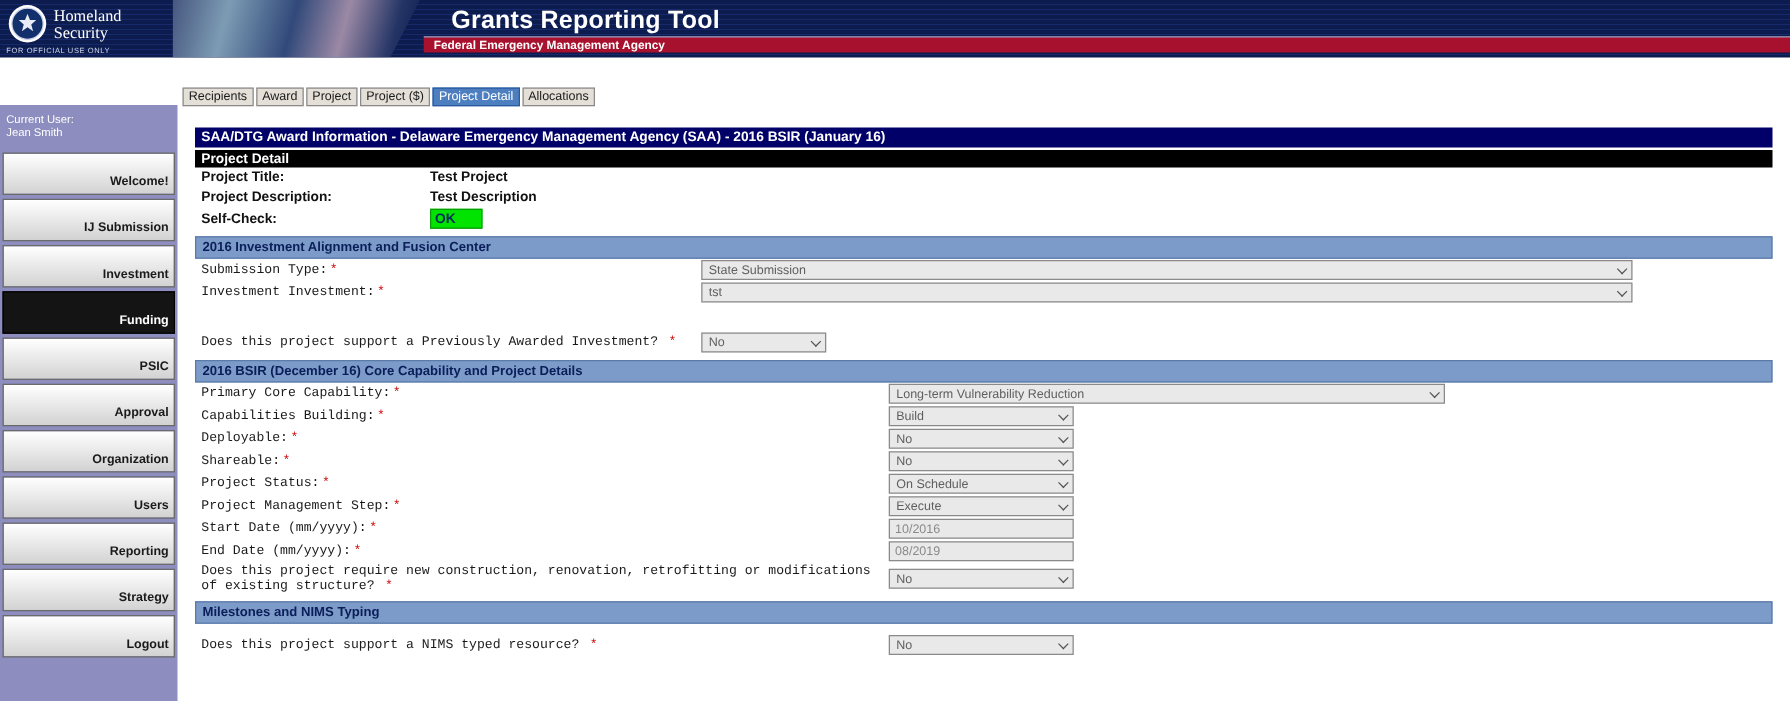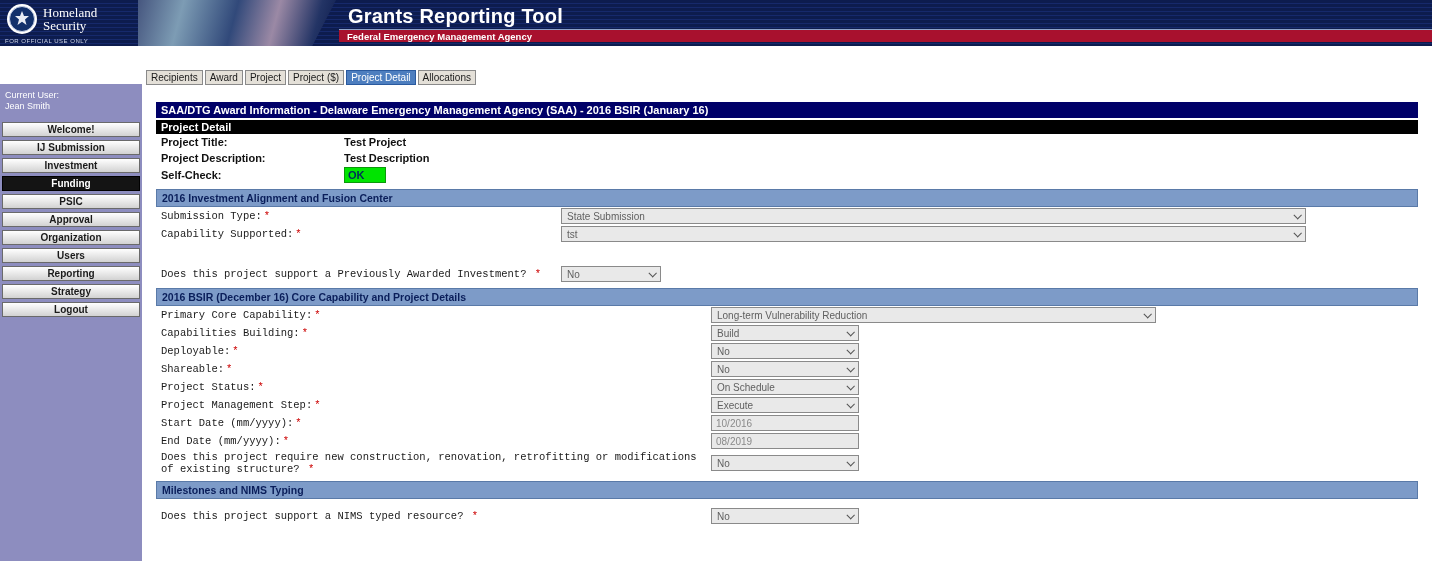--- a/index.html
+++ b/index.html
@@ -11,36 +11,36 @@
     background: repeating-linear-gradient(180deg, #0d1c4e 0 3px, #16296b 3px 4px); }
   .logo-area { position: absolute; left: 6px; top: 3px; display: flex; align-items: center; gap: 5px; }
   .seal { width: 32px; height: 32px; }
   .agency-name { color: #fff; font-family: "Liberation Serif", serif; font-size: 13px;
     line-height: 13px; width: 72px; font-weight: normal; }
   .fouo { position: absolute; left: 5px; bottom: 2px; color: #cfd6ea; font-size: 6px;
     letter-spacing: 0.5px; }
   .photo-montage { position: absolute; left: 138px; top: 0; width: 198px; height: 46px;
     background: linear-gradient(105deg, #46567f 0%, #7d9cb4 22%, #31497a 48%, #9b89a5 68%, #233465 88%, #0d1c4e 100%);
     clip-path: polygon(0 0, 100% 0, 88% 100%, 0 100%); }
-  .app-title { position: absolute; left: 348px; top: 5px; color: #fff; font-size: 20px;
+  .app-title { position: absolute; left: 361px; top: 5px; color: #fff; font-size: 20px;
     font-weight: bold; letter-spacing: 0.2px; }
   .red-stripe { position: absolute; left: 339px; right: 0; top: 29px; height: 13px;
     background: #a8112e; border-top: 1px solid #8fa3c8; display: flex; align-items: center;
     padding-left: 8px; }
   .red-stripe span { color: #fff; font-size: 9.5px; font-weight: bold; }
 
   
   .layout { display: flex; height: 515px; }
   .sidebar-col { width: 142px; display: flex; flex-direction: column; }
   .sidebar-spacer { height: 38px; background: #fff; }
   .sidebar { flex: 1; background: #8d8dbf; padding: 4px 2px; }
   .current-user { color: #fff; font-size: 9px; line-height: 11px; margin: 2px 0 10px 3px; }
   .menu-btn { display: block; width: 100%; height: 15px; line-height: 13px; margin-bottom: 3px;
     background: linear-gradient(#ffffff, #d2d2d2); border: 1px solid #6a6a6a;
-    font-size: 10px; font-weight: bold; color: #1a1a1a; text-align: center; padding: 0 4px;
+    font-size: 10px; font-weight: bold; color: #1a1a1a; text-align: right; padding: 16px 4px;
     font-family: "Liberation Sans", sans-serif; cursor: pointer; }
   .menu-btn.active { background: #141414; color: #fff; border-color: #000; }
 
   .main-col { flex: 1; }
   .tabbar { display: flex; gap: 2px; margin: 24px 0 0 4px; }
   .tab { font-size: 10px; color: #1a1a1a; background: #e4e0d8; border: 1px solid #8a8a8a;
     padding: 1px 4px; cursor: pointer; }
   .tab.active { background: #4d7ebf; color: #fff; border-color: #2a5a9f; }
 
   .main-content { margin: 17px 14px 0 14px; }
@@ -167,21 +167,21 @@
 
       <div class="frow">
         <span class="flabel lbl-w400"><span>Submission Type:</span><span class="req">*</span></span>
         <div class="sel w745">
           <span>State Submission</span>
           <span class="chev"></span>
         </div>
       </div>
 
       <div class="frow">
-        <span class="flabel lbl-w400"><span>Capability Supported:</span><span class="req">*</span></span>
+        <span class="flabel lbl-w400"><span>Investment Investment:</span><span class="req">*</span></span>
         <div class="sel w745">
           <span>tst</span>
           <span class="chev"></span>
         </div>
       </div>
 
       <div class="frow gap-top">
         <span class="flabel lbl-w400"><span>Does this project support a Previously Awarded Investment? </span><span class="req">*</span></span>
         <div class="sel w100">
           <span>No</span>

